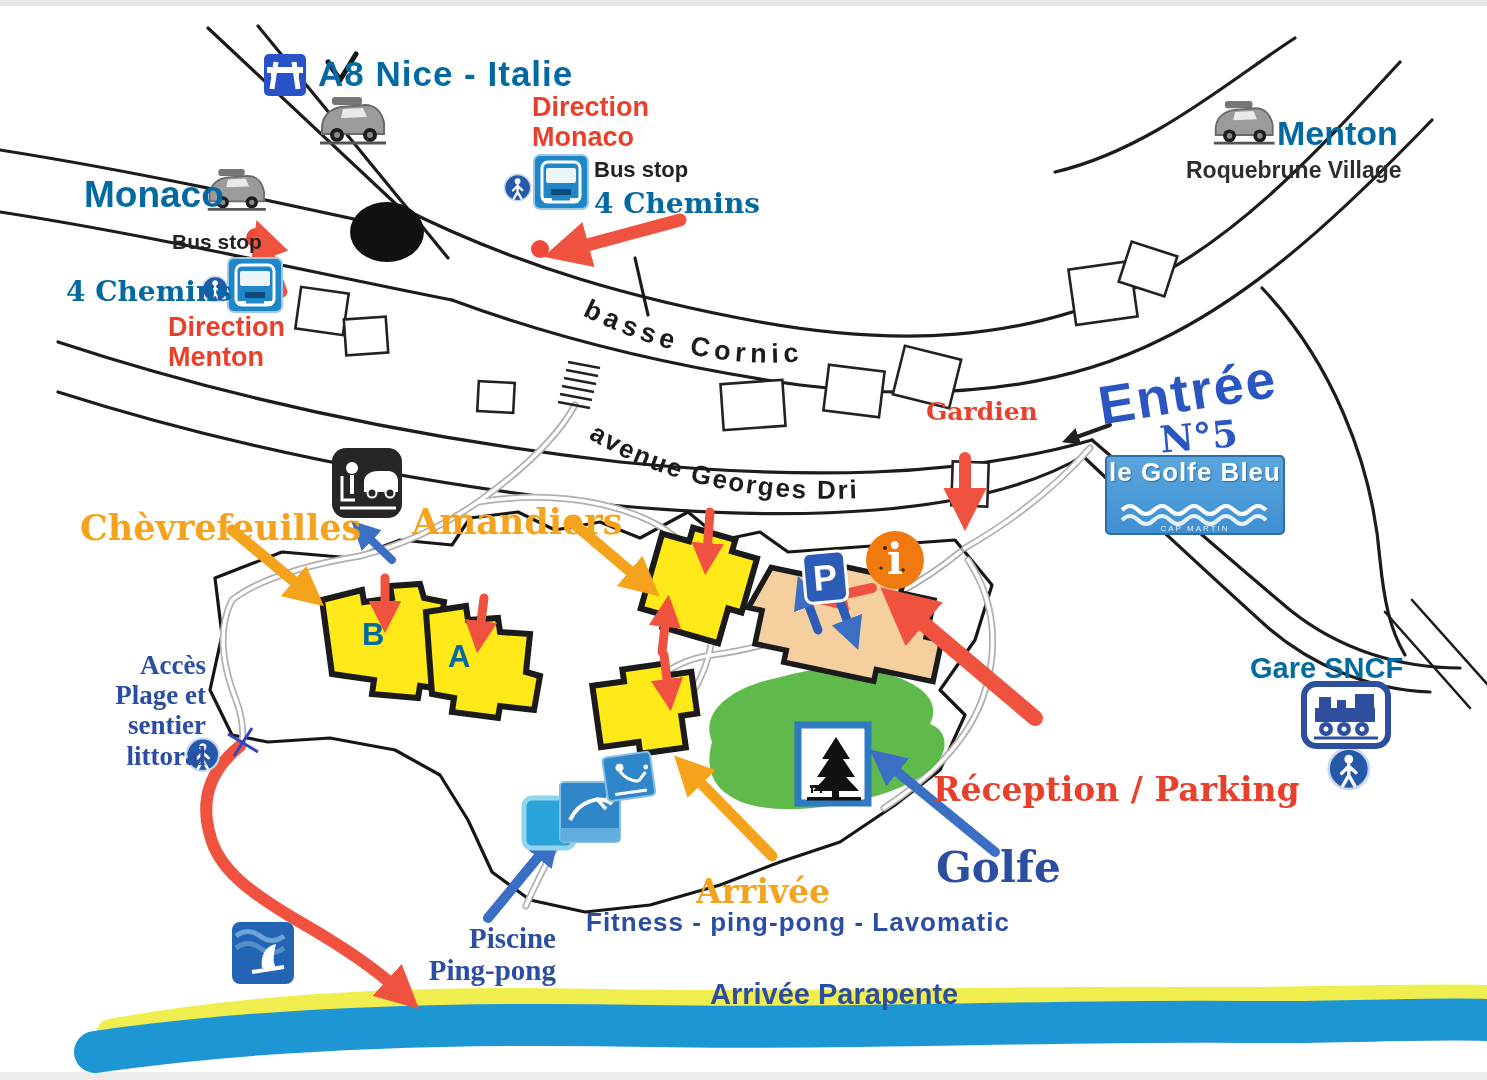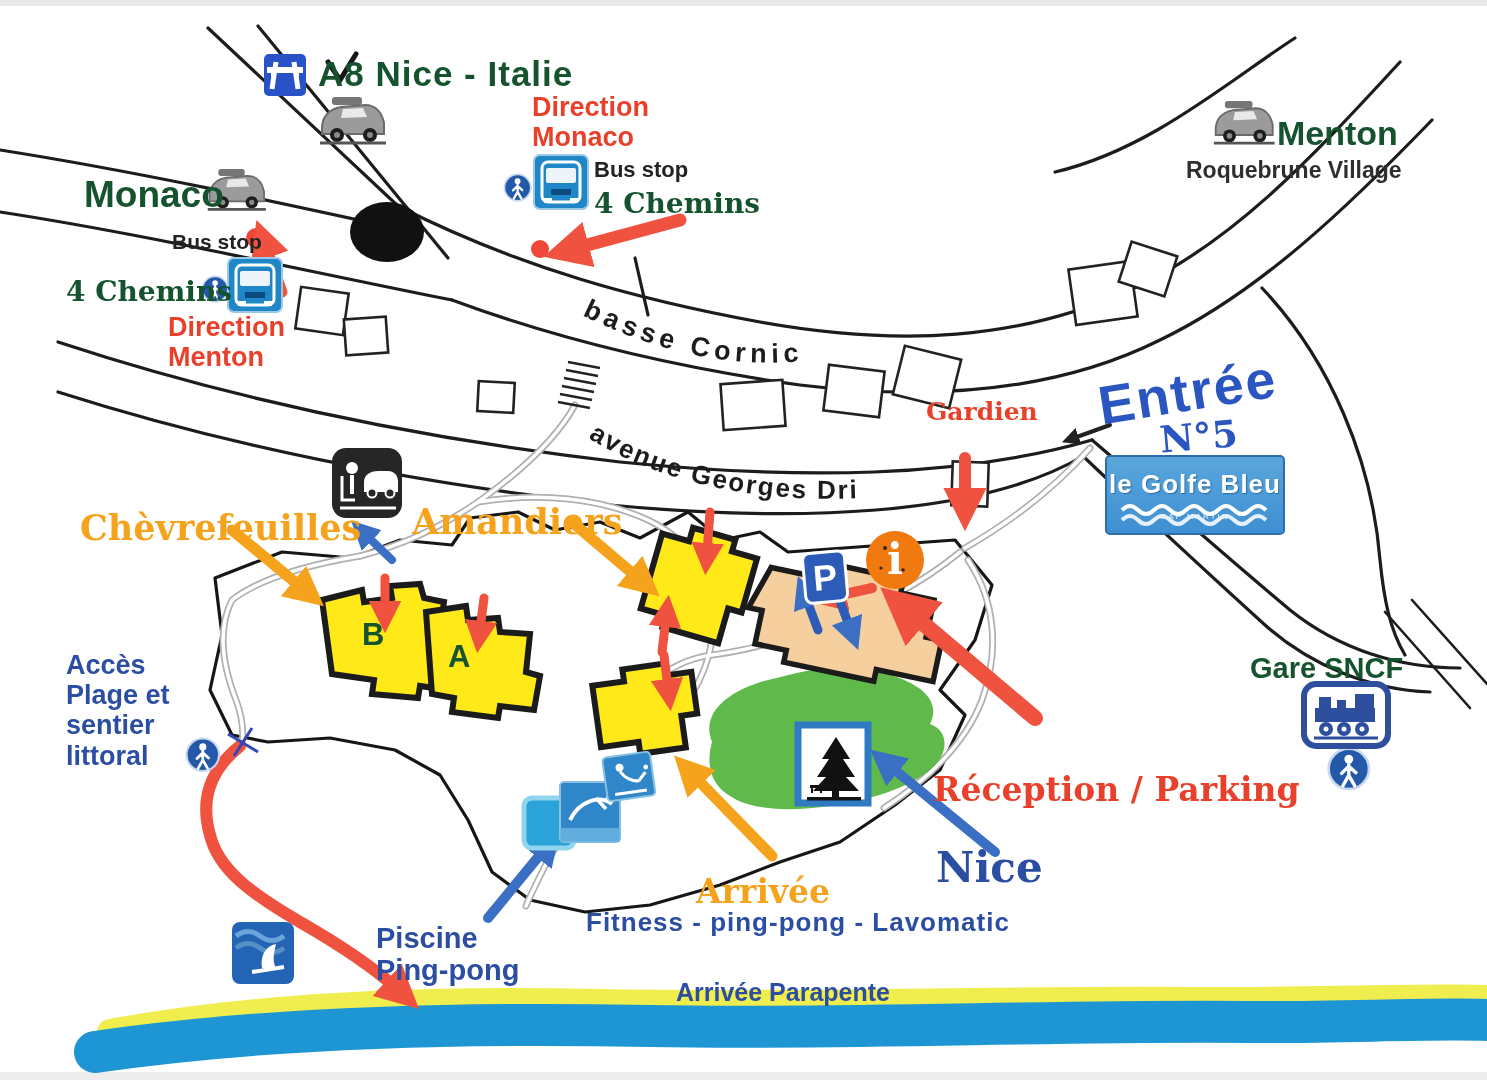--- a/index.html
+++ b/index.html
@@ -1,28 +1,28 @@
 <!DOCTYPE html>
 <html><head>
 <meta charset="utf-8">
 <style>
   html,body{margin:0;padding:0;background:#ffffff;}
   #canvas{position:relative;width:1487px;height:1080px;background:#ffffff;overflow:hidden;
           font-family:"Liberation Sans",sans-serif;}
   .lbl{position:absolute;font-family:"Liberation Sans",sans-serif;font-weight:bold;
-       white-space:pre-line;line-height:1.12;color:#14532d;}
+       white-space:pre-line;line-height:1.12;color:#0369a1;}
   .serif{font-family:"DejaVu Serif",serif;}
   .red{color:#e8402a;}
   .orange{color:#f5a31d;margin-top:12px;}
   .blue{color:#2b4ea2;}
-  .center{text-align:left;}
+  .center{text-align:right;font-family:Liberation Serif, serif;}
   svg.layer{position:absolute;left:0;top:0;}
   .logo{position:absolute;left:1105px;top:455px;width:176px;height:76px;
         background:linear-gradient(#5aa6dc,#3f8fd2);border:2px solid #2d6da8;border-radius:5px;
-        display:flex;flex-direction:column;align-items:center;justify-content:center;}
+        display:flex;flex-direction:column;align-items:center;justify-content:space-between;}
   .logo-name{color:#ffffff;font-weight:bold;font-size:26px;letter-spacing:1px;
              text-shadow:1px 1px 1px #2a6ca0;font-family:"Liberation Sans",sans-serif;}
   .logo-sub{color:#e9f3fb;font-size:8px;letter-spacing:2px;font-weight:normal;margin-top:-14px;}
   .rot{transform-origin:left top;}
 </style>
 </head>
 <body>
 
 <div id="canvas">
 
@@ -305,26 +305,26 @@
 <div class="lbl serif orange" style="left:80px;top:496px;font-size:35px">Chèvrefeuilles</div>
 <div class="lbl serif orange" style="left:412px;top:490px;font-size:35px">Amandiers</div>
 <div class="lbl" style="left:362px;top:618px;font-size:31px">B</div>
 <div class="lbl" style="left:448px;top:640px;font-size:31px">A</div>
 <div class="lbl blue center" style="left:66px;top:650px;width:140px;font-size:27px">Accès
 Plage et
 sentier
 littoral</div>
 <div class="lbl" style="left:1250px;top:652px;font-size:29px">Gare SNCF</div>
 <div class="lbl serif red" style="left:933px;top:772px;font-size:33px">Réception / Parking</div>
-<div class="lbl serif" style="left:936px;top:844px;font-size:42px;color:#2b4ea2">Nice</div>
+<div class="lbl serif" style="left:936px;top:844px;font-size:42px;color:#2b4ea2">Golfe</div>
 <div class="lbl serif orange" style="left:696px;top:862px;font-size:33px">Arrivée</div>
 <div class="lbl blue" style="left:586px;top:908px;font-size:26px;letter-spacing:1px">Fitness - ping-pong - Lavomatic</div>
 <div class="lbl blue center" style="left:376px;top:922px;width:180px;font-size:29px">Piscine
 Ping-pong</div>
-<div class="lbl blue" style="left:676px;top:978px;font-size:25px">Arrivée Parapente</div>
+<div class="lbl blue" style="left:710px;top:978px;font-size:29px">Arrivée Parapente</div>
 
 <div class="logo">
   <div class="logo-name">le Golfe Bleu</div>
   <svg width="150" height="26" viewBox="0 0 150 26">
     <path d="M 2,10 Q 10,2 18,10 T 34,10 T 50,10 T 66,10 T 82,10 T 98,10 T 114,10 T 130,10 T 146,10" stroke="#ffffff" stroke-width="4" fill="none"></path>
     <path d="M 2,20 Q 10,12 18,20 T 34,20 T 50,20 T 66,20 T 82,20 T 98,20 T 114,20 T 130,20 T 146,20" stroke="#ffffff" stroke-width="4" fill="none" opacity="0.85"></path>
   </svg>
   <div class="logo-sub">CAP MARTIN</div>
 </div>
 

